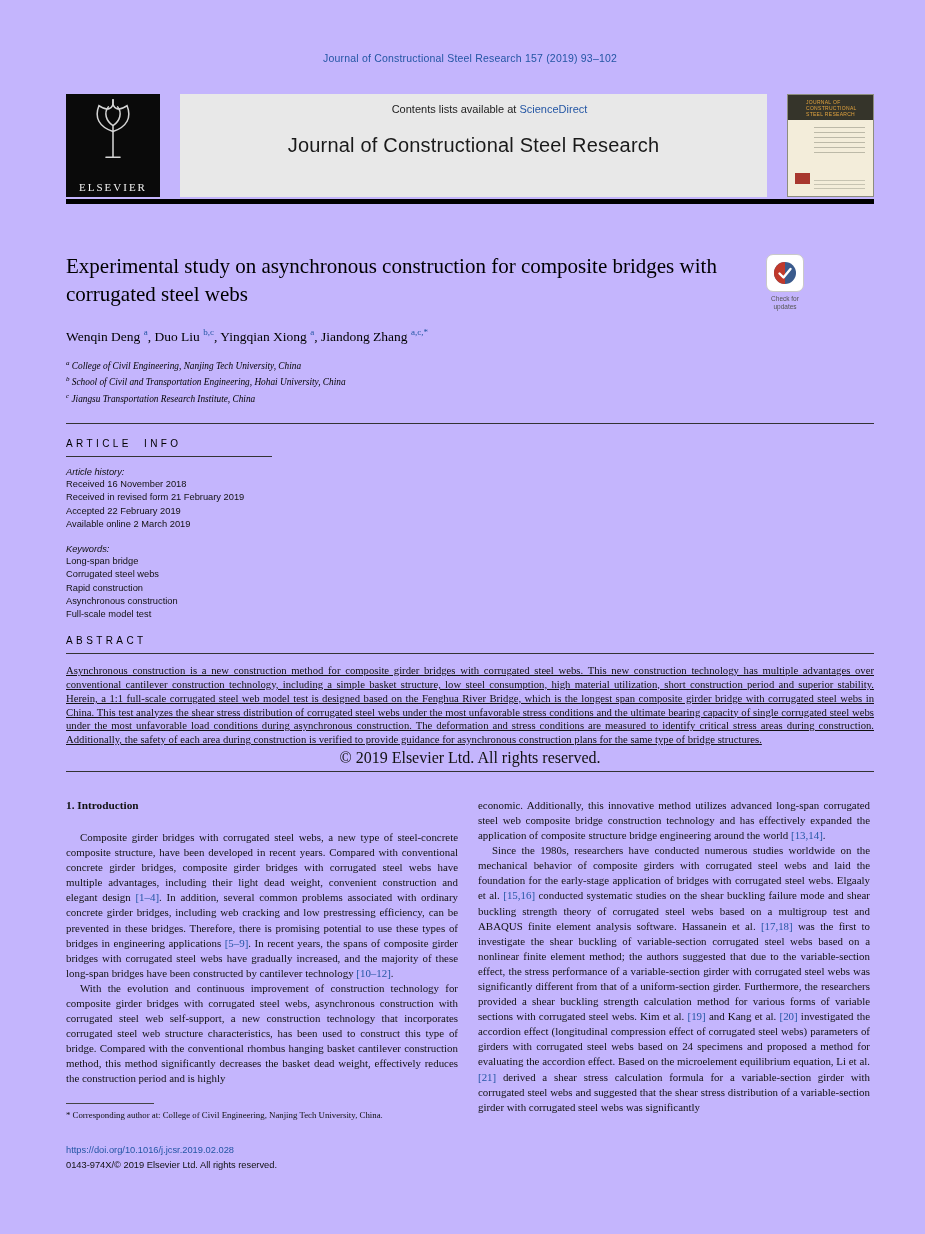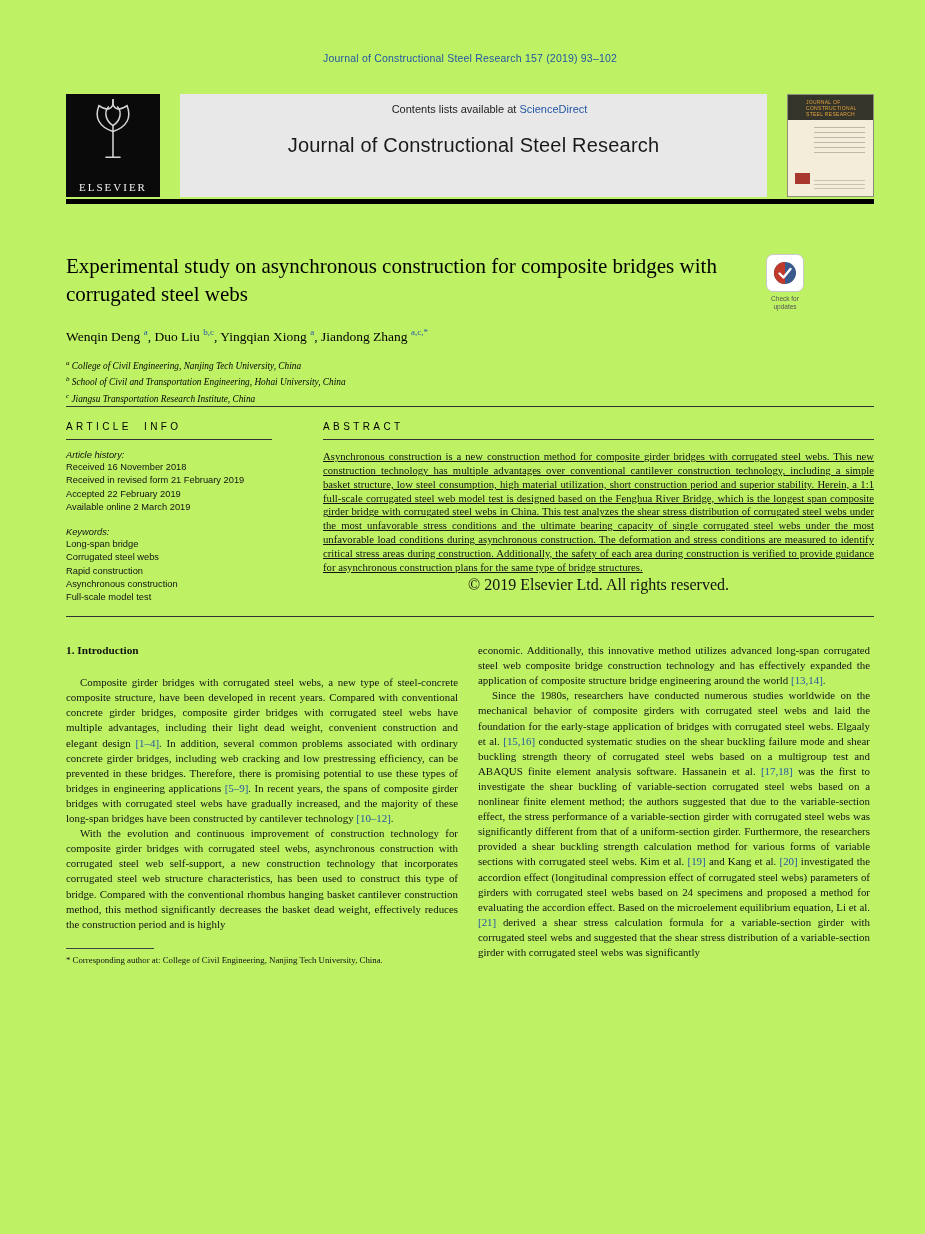--- a/index.html
+++ b/index.html
@@ -1,18 +1,18 @@
 <!DOCTYPE html>
 <html><head>
 <meta charset="utf-8">
 <style>
   :root{ --link:#2456a4; --ink:#111; --rule:#333; }
   html,body{margin:0;padding:0;background:#fff;}
   .page{
-    width:925px;height:1234px;margin:0 auto;position:relative;background:#bef264;
+    width:925px;height:1234px;margin:0 auto;position:relative;background:#c4b5fd;
     box-sizing:border-box;padding:52px 51px 0 66px;color:var(--ink);
     font-family:"Liberation Serif", serif;
   }
   .lnk{color:var(--link);}
 
   
   .journal-ref{ text-align:center;font-family:"Liberation Sans",sans-serif;
     font-size:10.5px;color:var(--link);letter-spacing:.2px;}
 
   
@@ -46,21 +46,21 @@
     color:#555;margin-top:3px;}
 
   
   .authors{margin-top:17px;font-size:13.5px;color:#000;}
   .authors sup{font-size:9px;}
   .affiliations{margin-top:12px;font-style:italic;font-size:9.3px;line-height:13.5px;color:#000;}
   .affiliations sup{font-size:7px;}
 
   
   .info-abs{display:flex;border-top:1px solid var(--rule);border-bottom:1px solid var(--rule);
-    margin-top:0;padding-bottom:12px;}
+    margin-top:17px;padding-bottom:4px;flex-direction:column;}
   .info-col{width:206px;flex-shrink:0;margin-right:51px;}
   .abs-col{flex:1;}
   .sec-head{font-family:"Liberation Sans",sans-serif;font-size:10px;letter-spacing:3.4px;
     word-spacing:6px;color:#000;padding:14px 0 7px;border-bottom:1px solid var(--rule);margin-bottom:10px;}
   .hist-label,.kw-label{font-style:italic;font-size:9.3px;font-family:"Liberation Sans",sans-serif;margin-bottom:1px;}
   .hist-list,.kw-list{font-family:"Liberation Sans",sans-serif;font-size:9.3px;line-height:13.2px;color:#111;}
   .kw-label{margin-top:13px;}
   .abs-text{font-size:10.7px;line-height:13.8px;text-align:justify;margin:0;text-decoration:underline;}
   .abs-copy{text-align:center;font-size:16px;margin-top:2px;}
 
@@ -182,14 +182,18 @@
       </div>
     </div>
     <div class="col">
       <div>
           <p class="para">economic. Additionally, this innovative method utilizes advanced long-span corrugated steel web composite bridge construction technology and has effectively expanded the application of composite structure bridge engineering around the world <span class="lnk">[13,14]</span>.</p>
           <p class="para indent">Since the 1980s, researchers have conducted numerous studies worldwide on the mechanical behavior of composite girders with corrugated steel webs and laid the foundation for the early-stage application of bridges with corrugated steel webs. Elgaaly et al. <span class="lnk">[15,16]</span> conducted systematic studies on the shear buckling failure mode and shear buckling strength theory of corrugated steel webs based on a multigroup test and ABAQUS finite element analysis software. Hassanein et al. <span class="lnk">[17,18]</span> was the first to investigate the shear buckling of variable-section corrugated steel webs based on a nonlinear finite element method; the authors suggested that due to the variable-section effect, the stress performance of a variable-section girder with corrugated steel webs was significantly different from that of a uniform-section girder. Furthermore, the researchers provided a shear buckling strength calculation method for various forms of variable sections with corrugated steel webs. Kim et al. <span class="lnk">[19]</span> and Kang et al. <span class="lnk">[20]</span> investigated the accordion effect (longitudinal compression effect of corrugated steel webs) parameters of girders with corrugated steel webs based on 24 specimens and proposed a method for evaluating the accordion effect. Based on the microelement equilibrium equation, Li et al. <span class="lnk">[21]</span> derived a shear stress calculation formula for a variable-section girder with corrugated steel webs and suggested that the shear stress distribution of a variable-section girder with corrugated steel webs was significantly</p>
         </div>
     </div>
   </div>
 
+  <div class="footer">
+    <div class="doi">https://doi.org/10.1016/j.jcsr.2019.02.028</div>
+    <div class="issn">0143-974X/© 2019 Elsevier Ltd. All rights reserved.</div>
+  </div>
 
 </div>
 
 </body></html>

